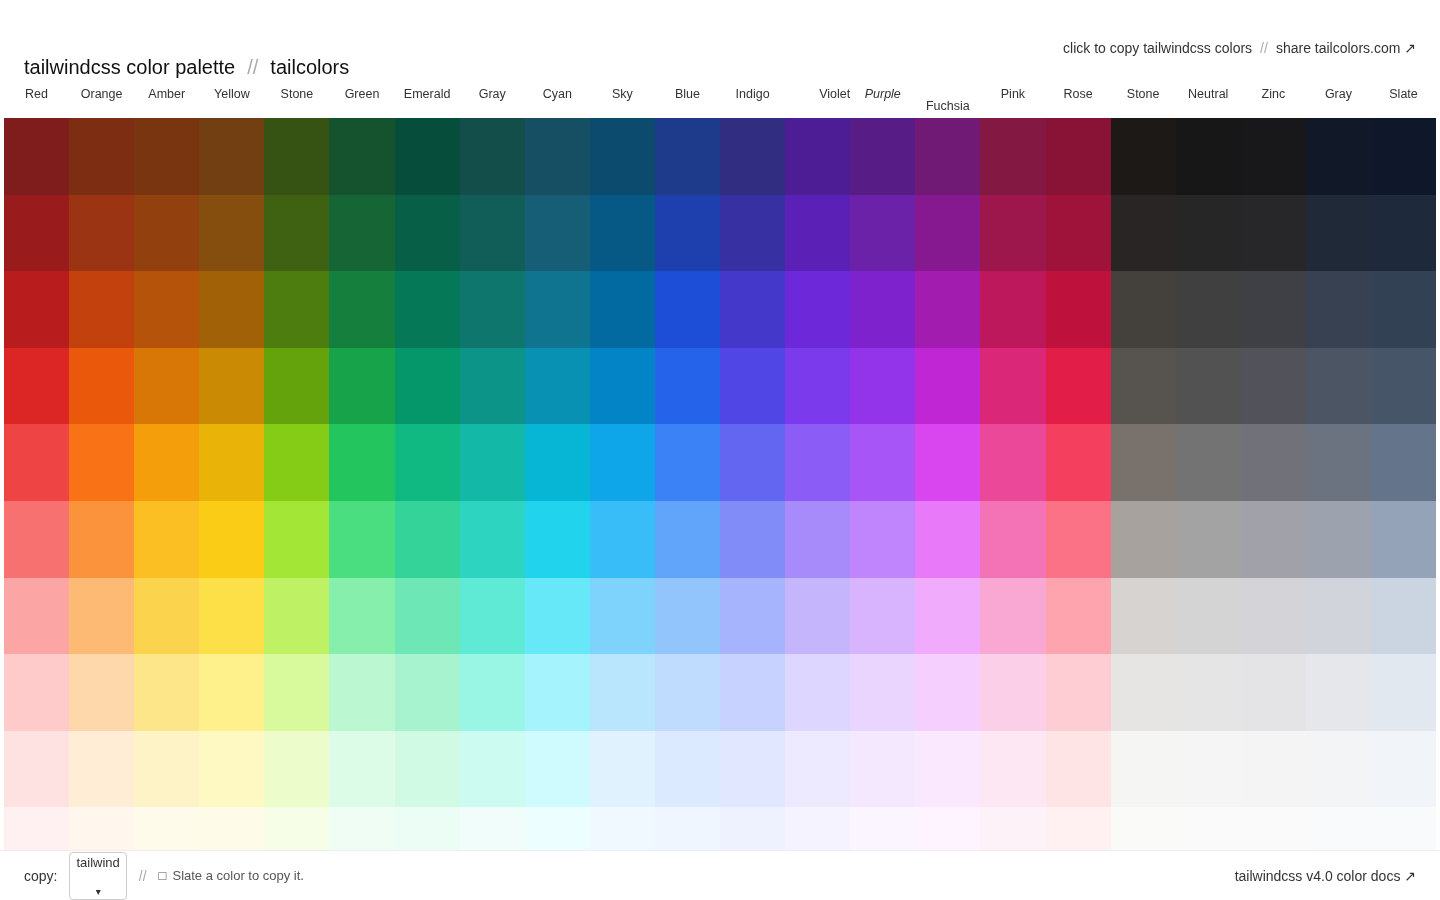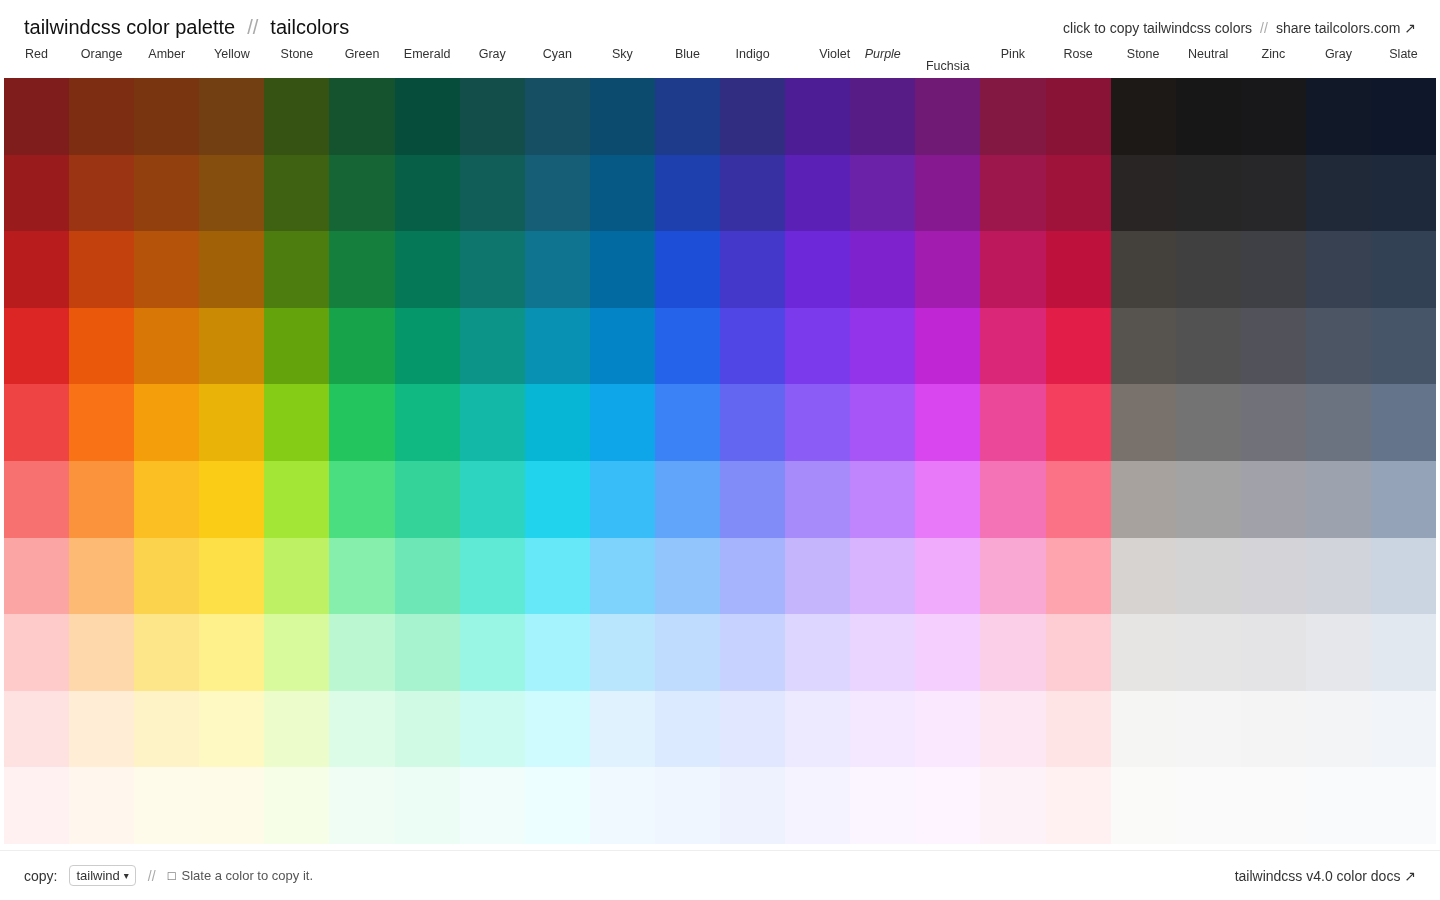--- a/index.html
+++ b/index.html
@@ -16,20 +16,21 @@
       align-items: center;
       justify-content: space-between;
       padding: 16px 24px 8px 24px;
     }
     .header-left {
       display: flex;
       align-items: center;
       gap: 12px;
       font-size: 20px;
       font-weight: 400;
+      margin-top: 40px;
     }
     .header-left .site-title {
       font-size: 20px;
       font-weight: 400;
       color: #111;
     }
     .header-left .sep {
       color: #aaa;
       font-size: 20px;
     }
@@ -67,23 +68,24 @@
       font-size: 14px;
       color: #333;
     }
     .copy-select {
       display: flex;
       align-items: center;
       border: 1px solid #ccc;
       border-radius: 4px;
       padding: 2px 6px;
       font-size: 13px;
-      gap: 4px;
+      gap: 16px;
       cursor: pointer;
       background: #fff;
+      flex-direction: column;
     }
     .footer-hint {
       display: flex;
       align-items: center;
       gap: 6px;
       font-size: 13px;
       color: #555;
     }
   </style>
 </head>

